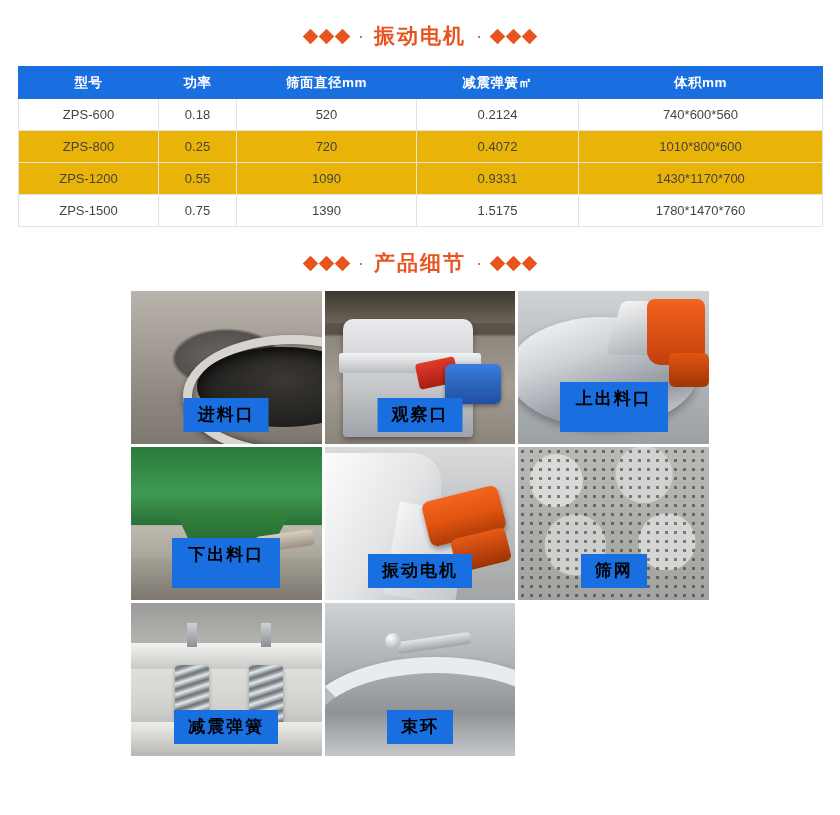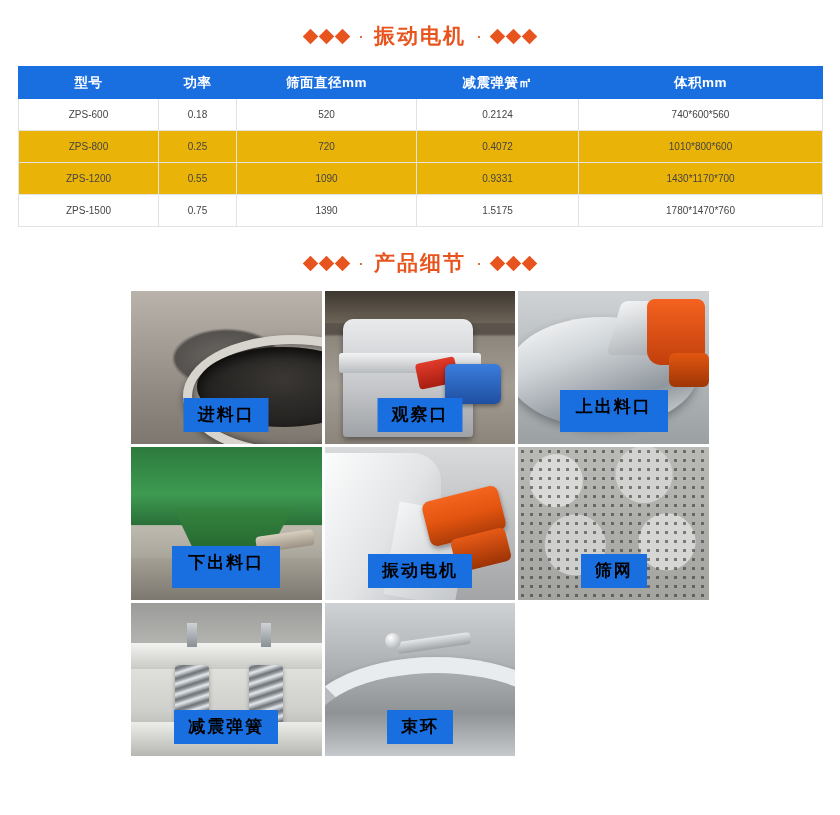--- a/index.html
+++ b/index.html
@@ -75,21 +75,21 @@
     height: 29px;
     border: 1px solid #1a6fe0;
     text-align: center;
     letter-spacing: 0.5px;
   }
   table.spec td {
     height: 29px;
     border: 1px solid #e3e3e3;
     text-align: center;
     color: #444;
-    font-size: 10px;
+    font-size: 13px;
     background: #ffffff;
   }
   table.spec tr.alt td {
     background: #eab308;
   }
   .col-0 { width: 140px; }
   .col-1 { width: 78px; }
   .col-2 { width: 180px; }
   .col-3 { width: 162px; }
   .col-4 { width: 244px; }
@@ -119,21 +119,21 @@
     bottom: 12px;
     background: #1a6fe0;
     color: #000000;
     font-size: 17px;
     font-weight: bold;
     letter-spacing: 2px;
     padding: 5px 14px 6px;
     white-space: nowrap;
     z-index: 4;
   }
-  .tag.wide { padding: 5px 16px 14px; }
+  .tag.wide { padding: 5px 16px 22px; }
 
   
   .p1 {
     background:
       radial-gradient(ellipse 95px 52px at 50% 44%, #6e6a66 0%, #55514e 52%, rgba(60,57,54,0) 58%),
       radial-gradient(ellipse 70px 34px at 50% 44%, #2b2927 0%, #1b1a19 70%, rgba(27,26,25,0) 76%),
       linear-gradient(180deg, #b9b3ab 0%, #a09a92 40%, #8d877f 70%, #7d776f 100%);
   }
   .p1::before {
     content:"";

